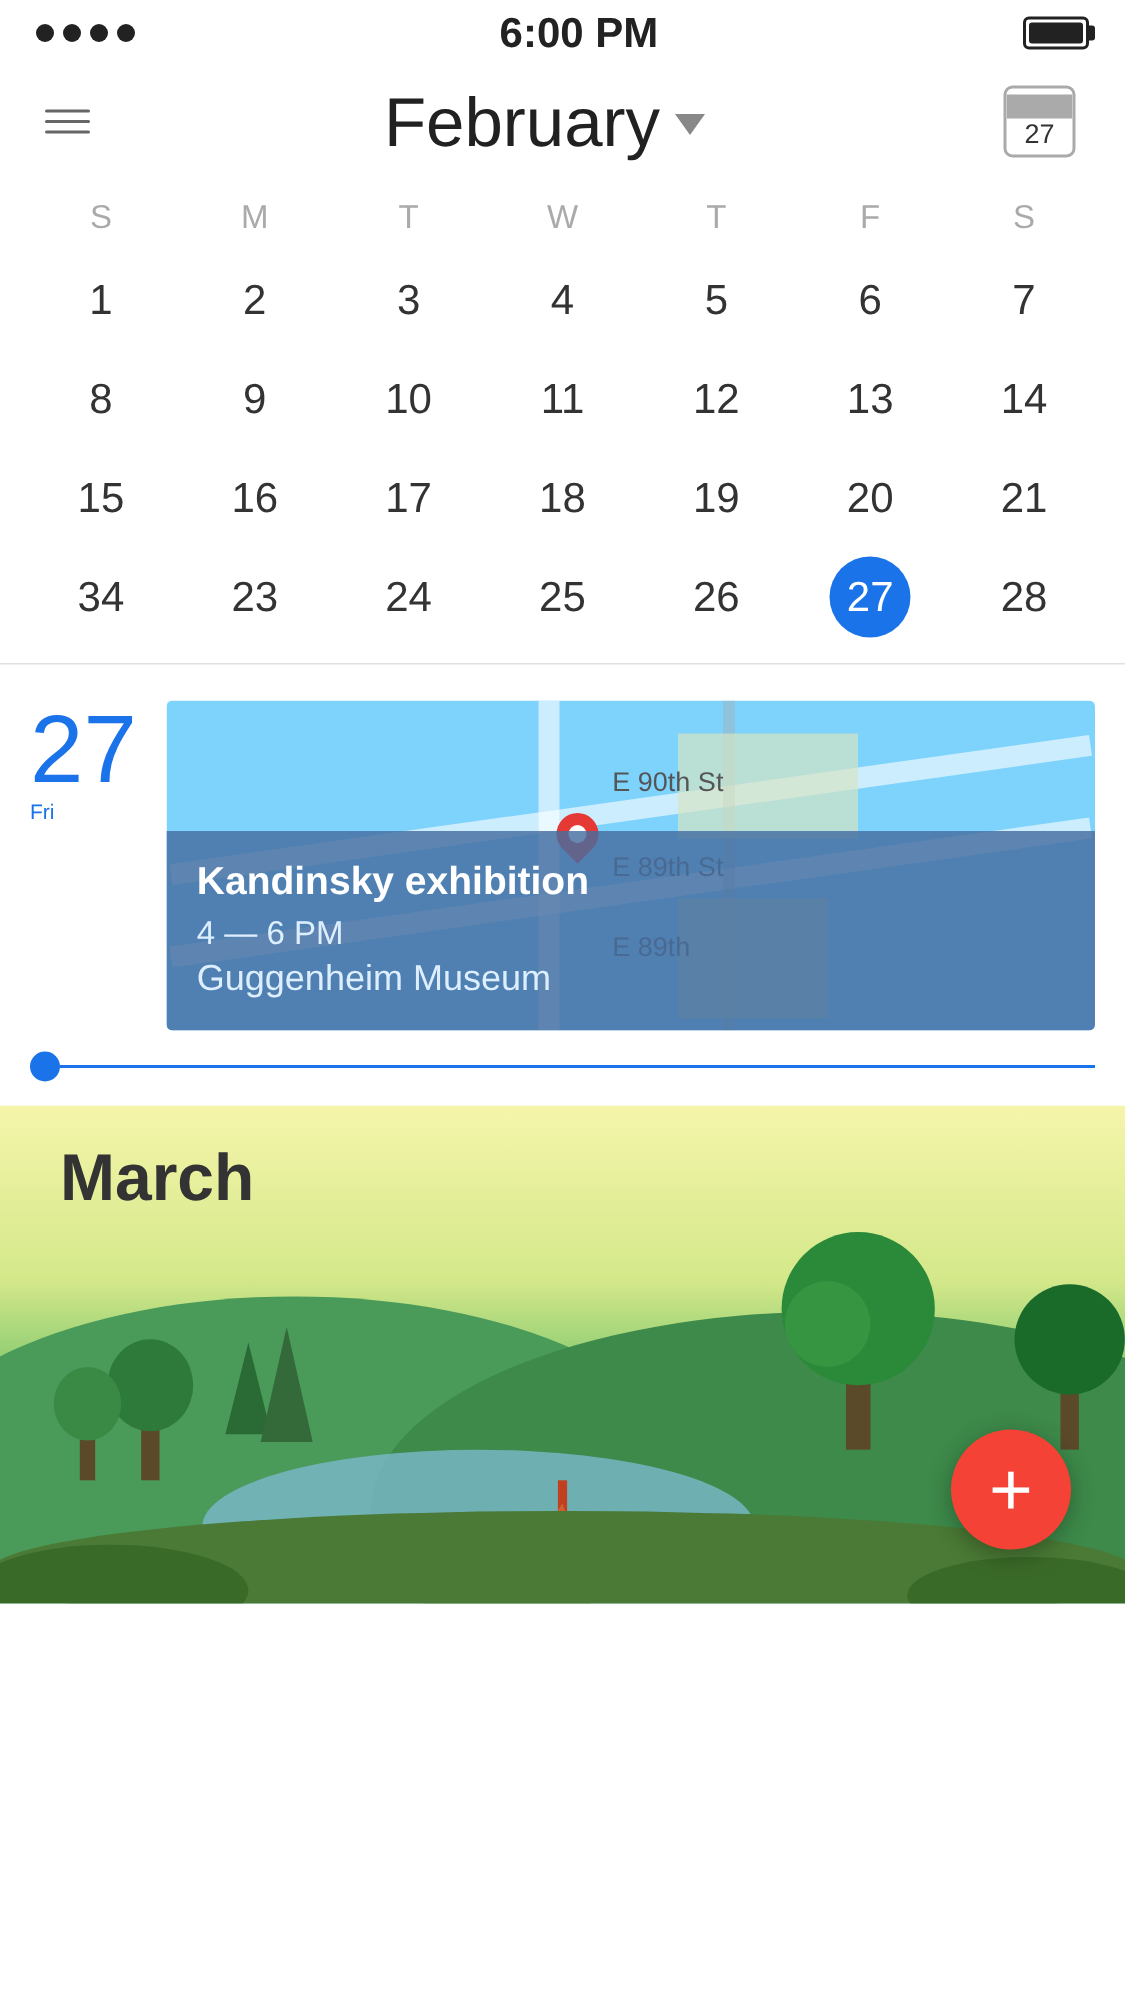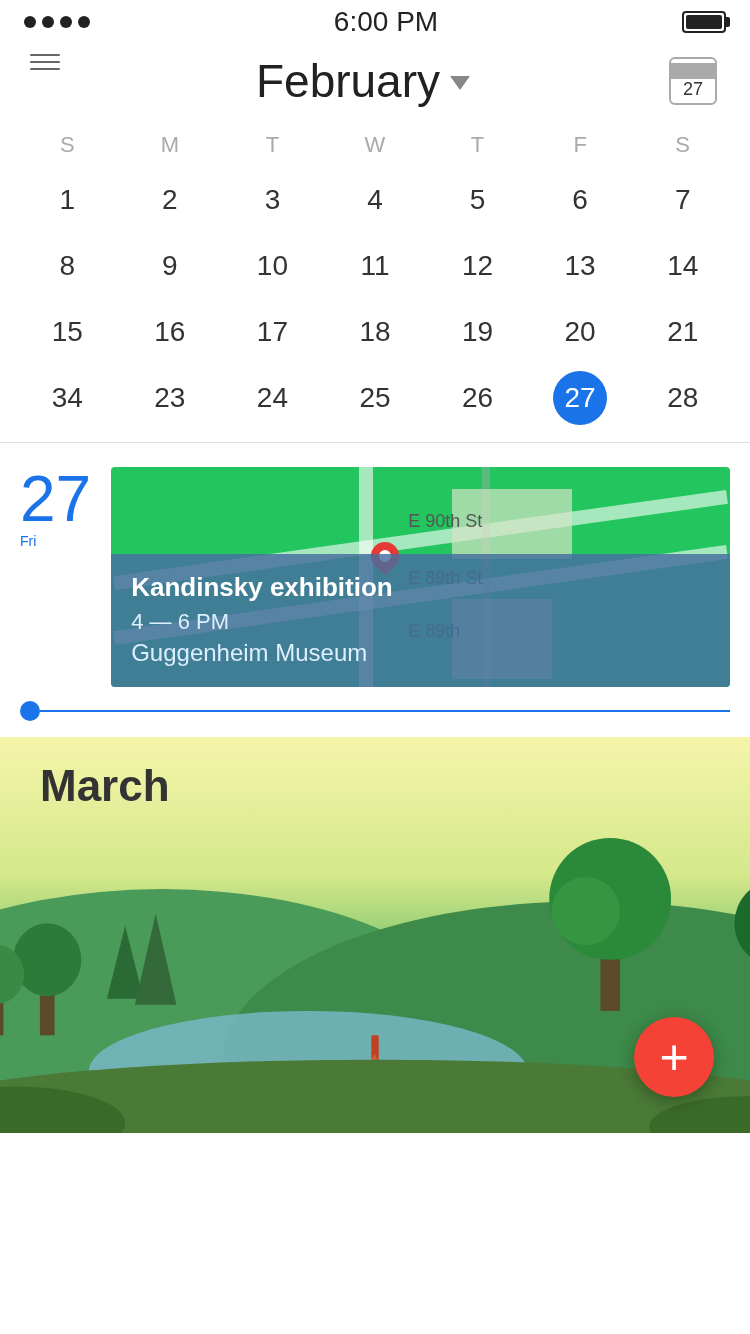--- a/index.html
+++ b/index.html
@@ -21,21 +21,21 @@
       height: 44px;
     }
     .status-dots {
       display: flex; gap: 6px;
     }
     .status-dot {
       width: 12px; height: 12px;
       background: #222; border-radius: 50%;
     }
     .status-time {
-      font-size: 28px; font-weight: 400; color: #222;
+      font-size: 28px; font-weight: 700; color: #222;
     }
     .battery-icon {
       width: 44px; height: 22px;
       border: 2px solid #222; border-radius: 4px;
       position: relative; display: flex; align-items: center; padding: 2px;
     }
     .battery-icon::after {
       content: '';
       position: absolute; right: -6px; top: 50%;
       transform: translateY(-50%);
@@ -44,21 +44,21 @@
     }
     .battery-fill {
       width: 100%; height: 100%;
       background: #222; border-radius: 2px;
     }
 
     
     .header {
       display: flex;
       justify-content: space-between;
-      align-items: flex-start;
+      align-items: center;
       padding: 10px 30px 14px 30px;
       gap: 27px;
     }
     .hamburger {
       display: flex; flex-direction: column; gap: 5px; cursor: pointer;
     }
     .hamburger-line {
       width: 30px; height: 2px; background: #666; border-radius: 2px;
     }
     .month-title {
@@ -141,21 +141,21 @@
     .event-card {
       flex: 1;
       border-radius: 4px;
       overflow: hidden;
       position: relative;
       height: 220px;
     }
     
     .map-area {
       position: absolute; top: 0; left: 0; width: 100%; height: 100%;
-      background: #22c55e;
+      background: #7dd3fc;
       overflow: hidden;
     }
     .map-road-h1 {
       position: absolute; background: #fff; opacity: 0.6;
       height: 14px; width: 100%; top: 30%;
       transform: rotate(-8deg);
     }
     .map-road-h2 {
       position: absolute; background: #fff; opacity: 0.6;
       height: 14px; width: 100%; top: 55%;
@@ -225,21 +225,21 @@
     .timeline-dot {
       width: 20px; height: 20px; background: #1a73e8; border-radius: 50%; flex-shrink: 0;
     }
     .timeline-line {
       flex: 1; height: 2px; background: #1a73e8;
     }
 
     
     .march-section {
       width: 100%;
-      height: 396px;
+      height: 332px;
       position: relative;
       overflow: hidden;
       margin-top: 16px;
     }
     .march-bg {
       position: absolute; top: 0; left: 0; width: 100%; height: 100%;
       background: linear-gradient(180deg, #f5f5aa 0%, #d4e88a 35%, #6dbf67 60%, #2e8b57 100%);
     }
     
     .march-landscape {

